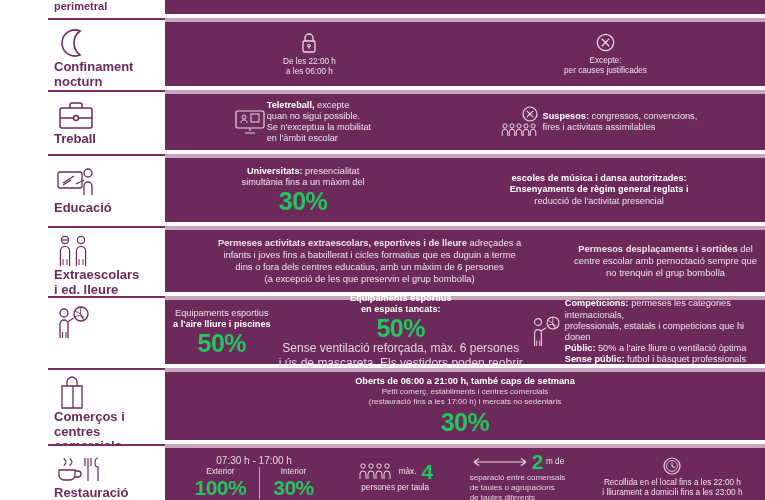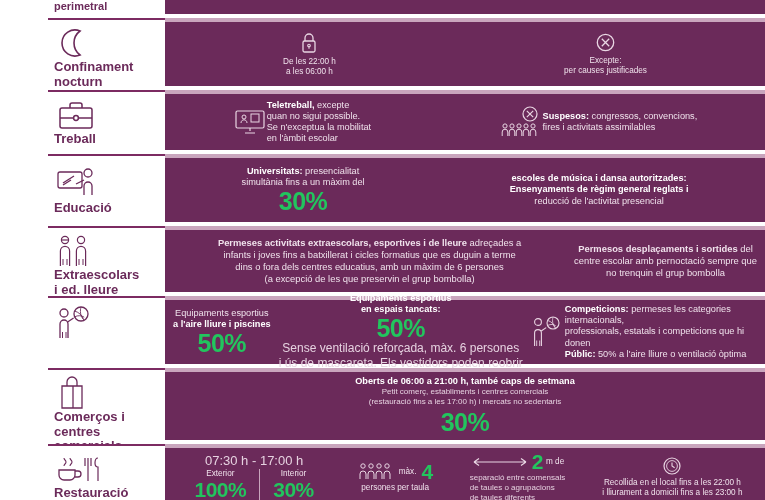--- a/index.html
+++ b/index.html
@@ -255,20 +255,21 @@
                 <path d="M17 4.6c3 .9 6.2 3.4 7.2 7.2M22 1.2c-.8 2.6-.8 7.3 2.2 10.5M16.7 9.4c2.9-1.4 5.9-1.2 8 .3" fill="none" stroke="#e9d6e3" stroke-width=".8"></path>
                 <path d="M3.6 30V17a3.4 3.4 0 0 1 6.8 0v13" fill="none" stroke="#e9d6e3" stroke-width="1.1"></path>
                 <path d="M5.7 24.5v5.5M8.7 24.5v5.5" stroke="#e9d6e3" stroke-width=".9"></path>
                 <path d="M10.2 15l5-3.4" stroke="#e9d6e3" stroke-width="1.1"></path>
               </svg>
           </span>
           <span class="blk">
             <div class="t"><b>Competicions:</b><span> permeses les categories internacionals,</span></div>
             <div class="t">professionals, estatals i competicions que hi donen</div>
             <div class="t"><b>Públic:</b><span> 50% a l'aire lliure o ventilació òptima</span></div>
+            <div class="t"><b>Sense públic:</b><span> futbol i bàsquet professionals</span></div>
           </span>
         </div>
       </div>
     </div>
 
     <div class="row" style="height:72px">
       <div class="cat">
         <div class="ico">
           <svg width="40" height="34" viewBox="0 0 40 34">
               <path d="M8 10h20v22H8z" fill="none" stroke="#6b2a5a" stroke-width="1.3"></path>
@@ -299,21 +300,21 @@
               <path d="M21 19h3a3 3 0 0 1 0 6h-3" fill="none" stroke="#6b2a5a" stroke-width="1.3"></path>
               <path d="M10 14c0-2 2-2 2-4s-2-2-2-4M16 14c0-2 2-2 2-4s-2-2-2-4" fill="none" stroke="#6b2a5a" stroke-width="1.1"></path>
               <path d="M31 6v8M34 6v8M37 6v8M34 14v15" fill="none" stroke="#6b2a5a" stroke-width="1.2"></path>
               <path d="M44 6c-2 0-3 2-3 5s1 4 3 4v14" fill="none" stroke="#6b2a5a" stroke-width="1.2"></path>
             </svg>
         </div>
         <div class="lbl">Restauració</div>
       </div>
       <div class="body">
         <div class="cell">
-          <div class="sm" style="font-size:13px">07:30 h - 17:00 h</div>
+          <div class="sm" style="font-size:10px">07:30 h - 17:00 h</div>
           <div class="hsplit">
             <div class="half">
               <div class="mini">Exterior</div>
               <div class="big s">100%</div>
             </div>
             <div class="divider"></div>
             <div class="half">
               <div class="mini">Interior</div>
               <div class="big s">30%</div>
             </div>

